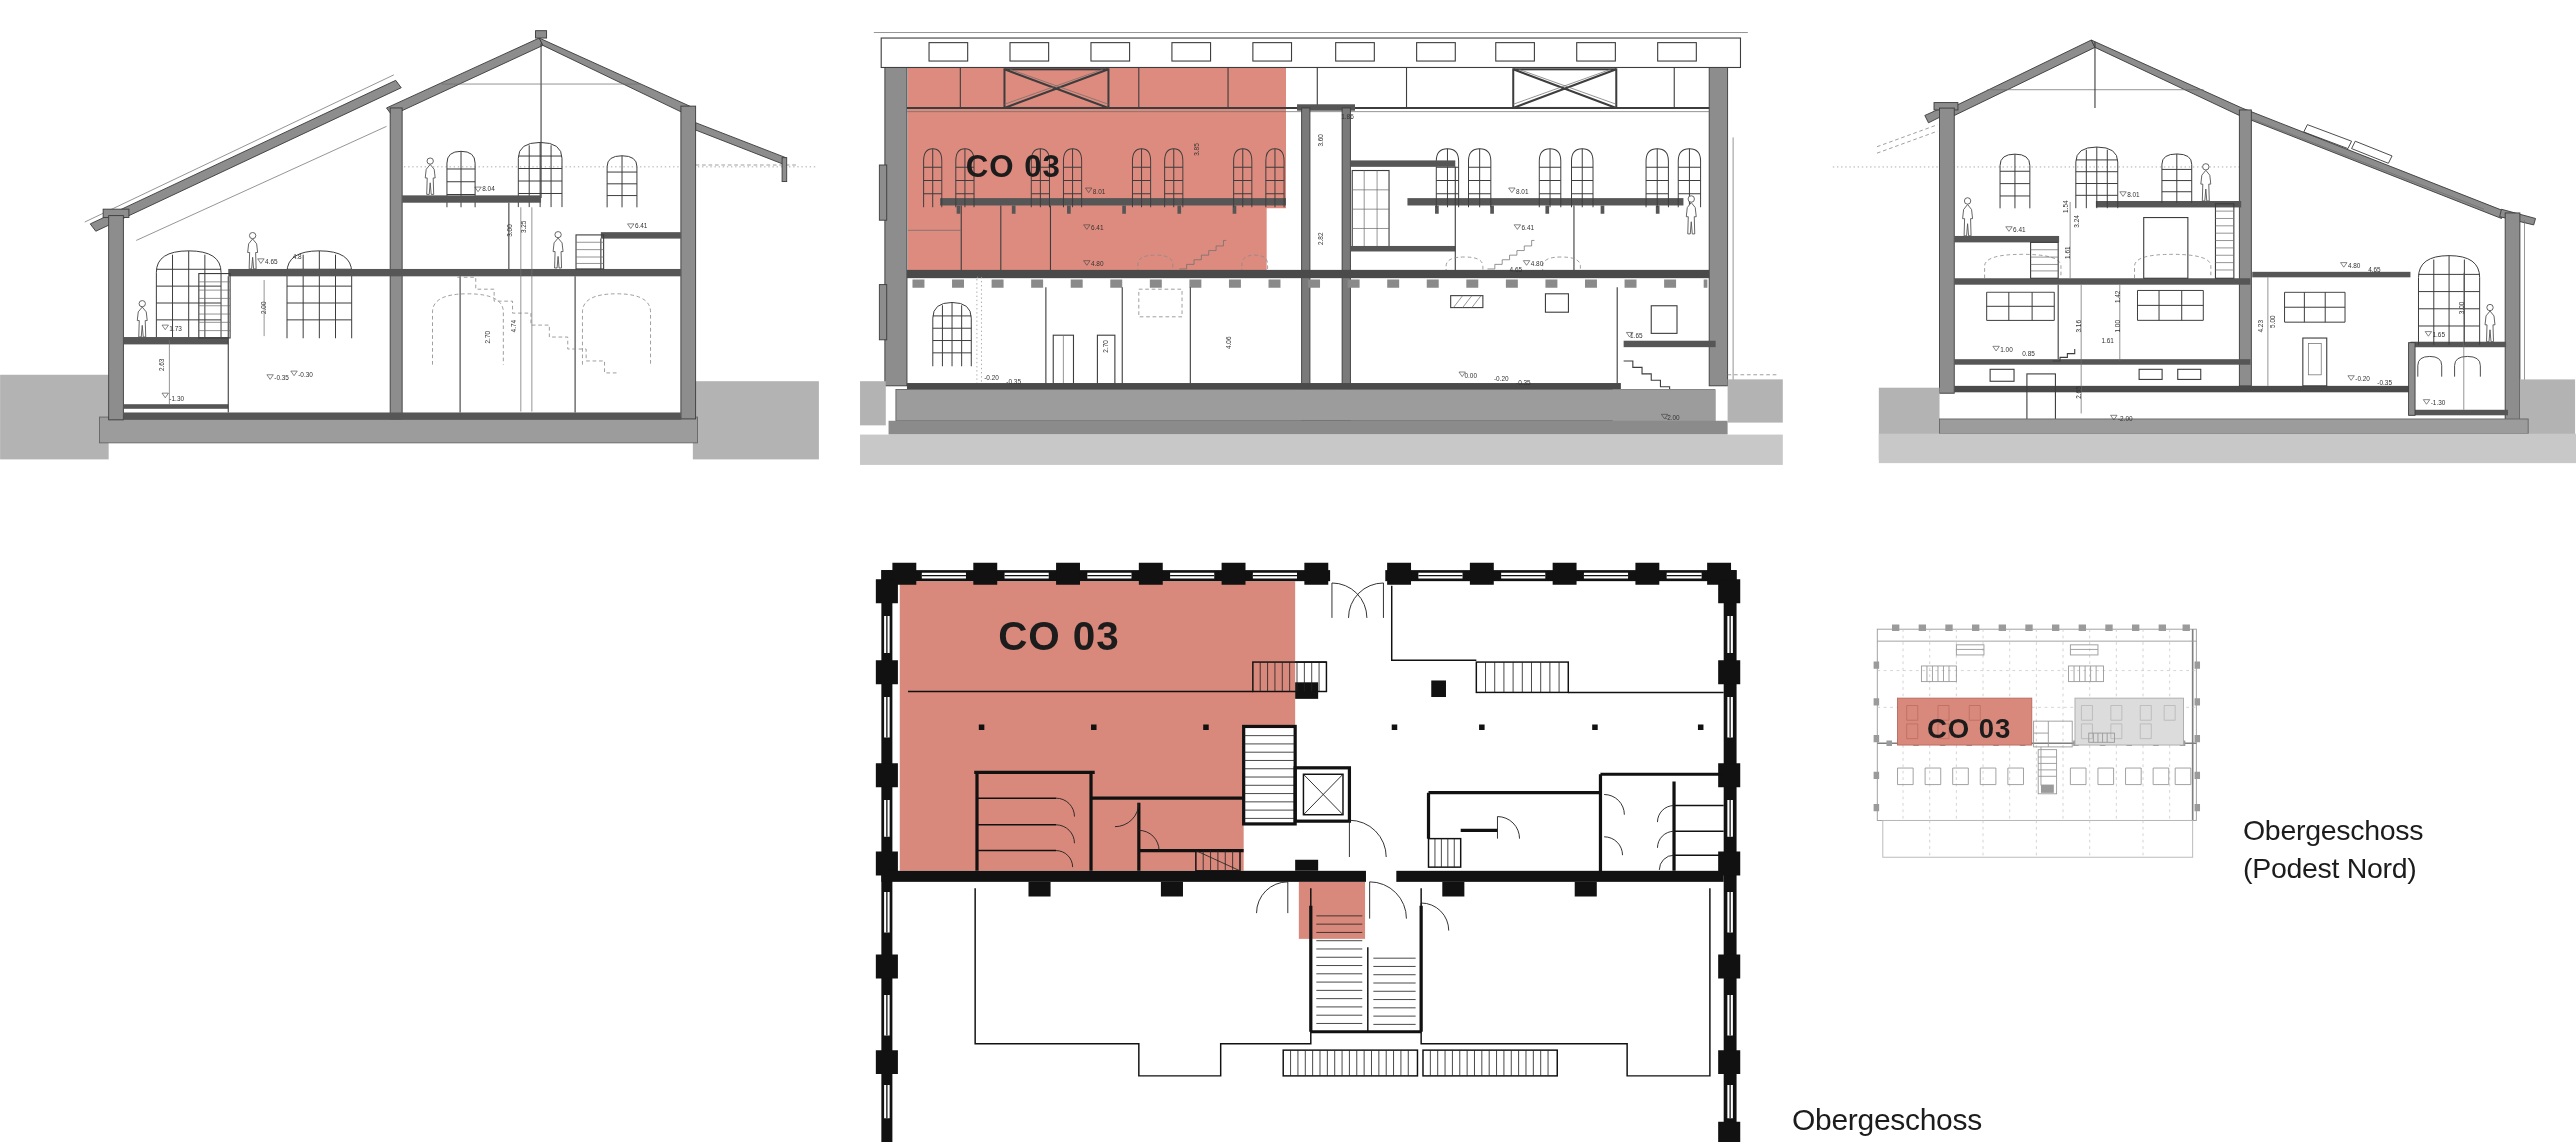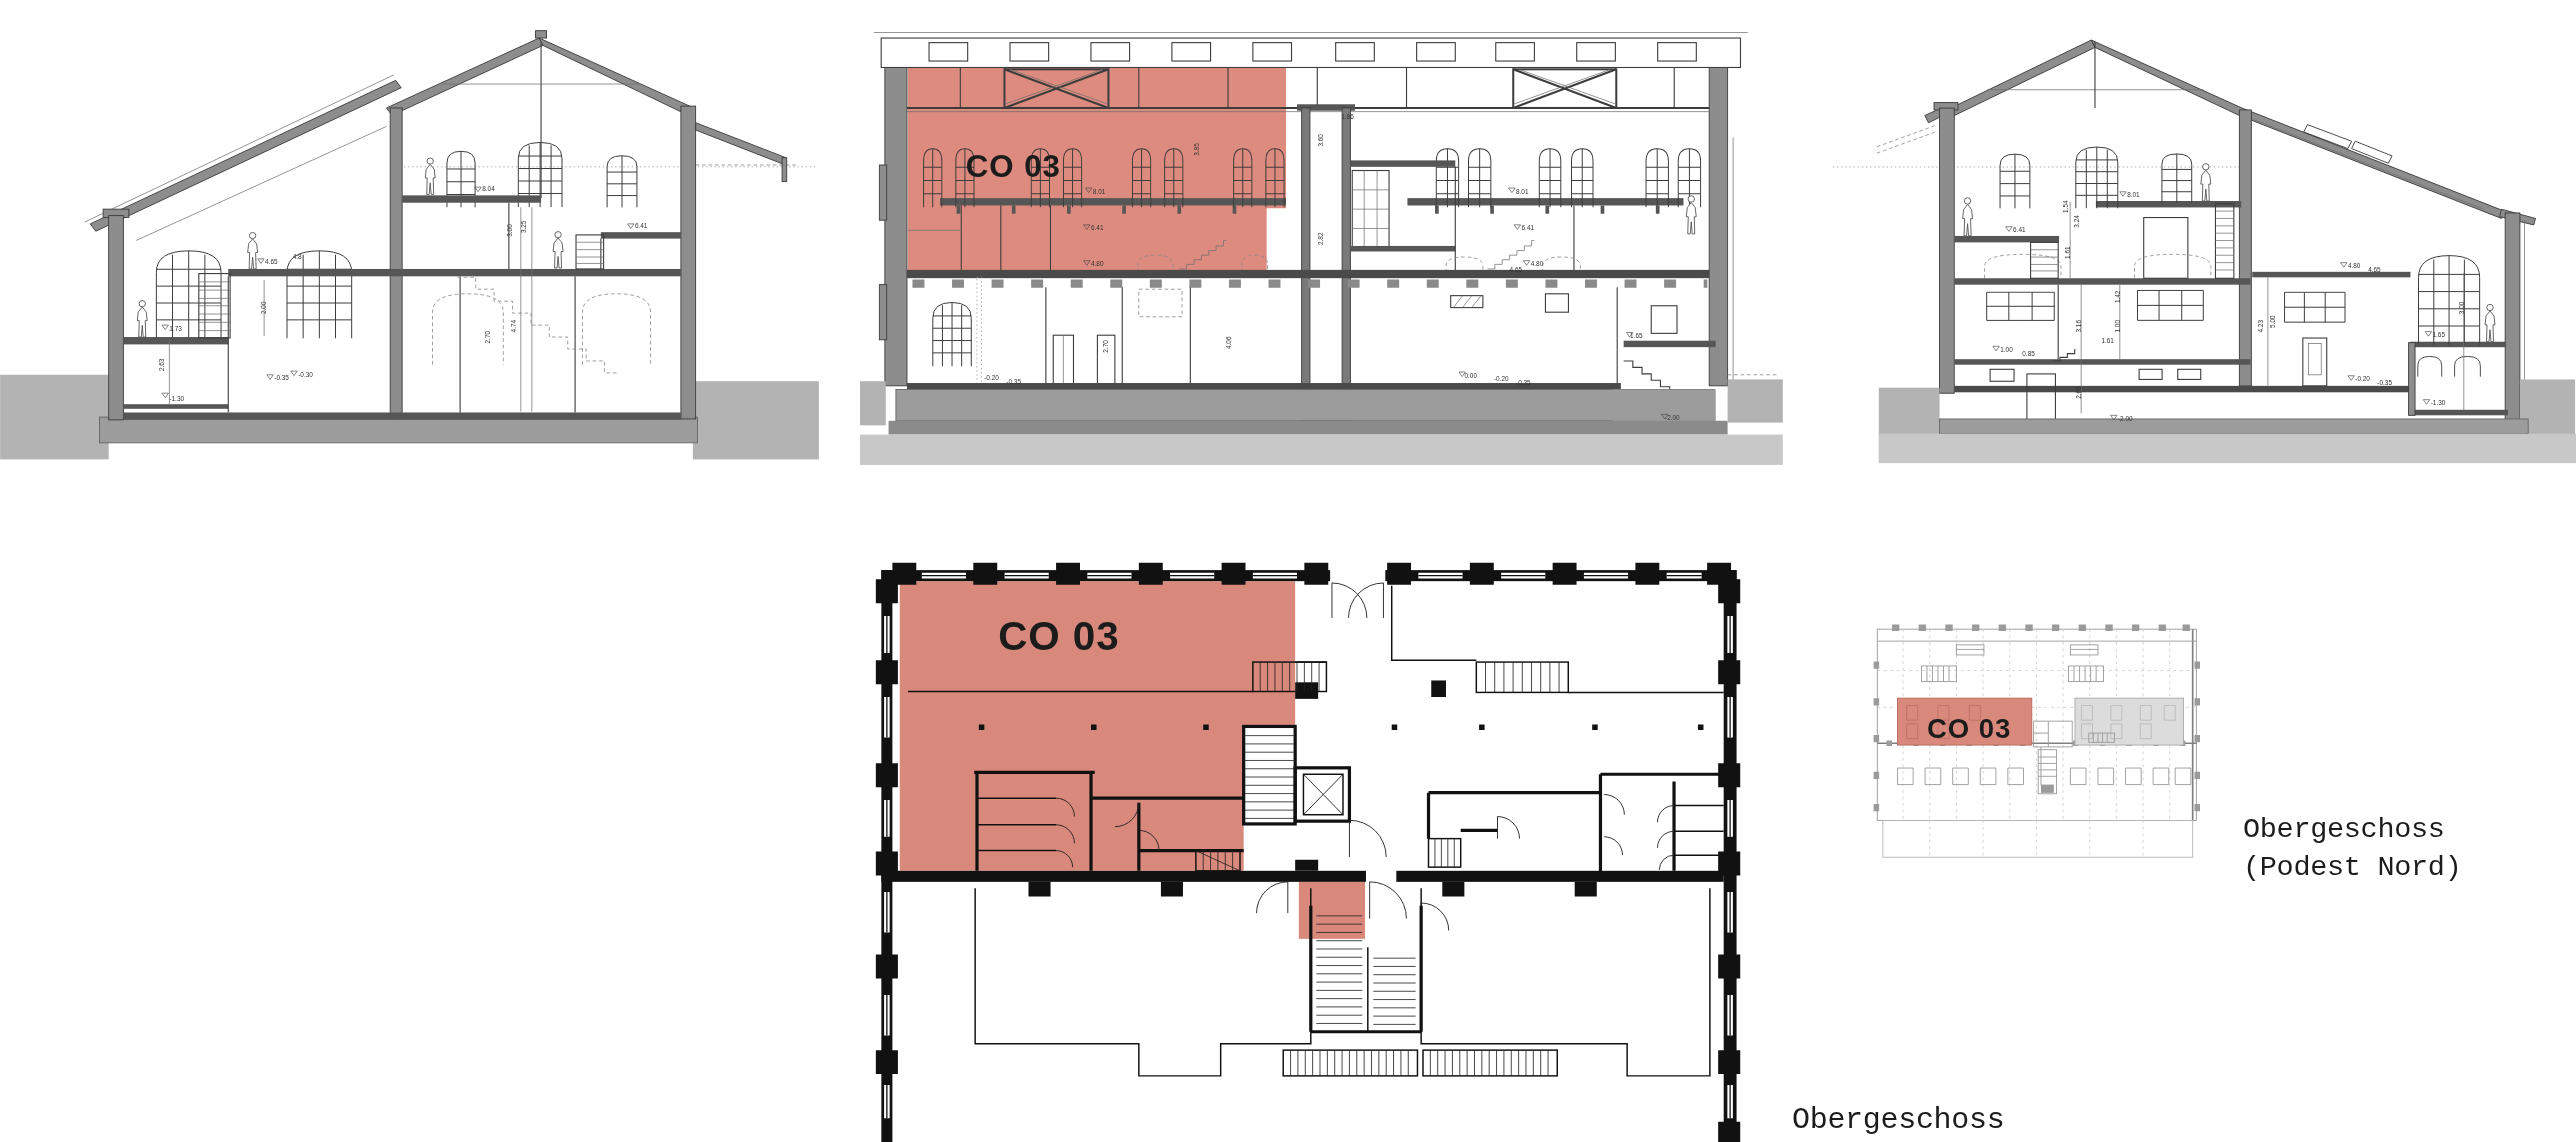--- a/index.html
+++ b/index.html
@@ -23,21 +23,21 @@
   .blk3 {stroke:#111;fill:none;stroke-width:3.5;}
   .bfill{fill:#111;stroke:none;}
   .arc  {stroke:#222;fill:none;stroke-width:1;}
   .comb {stroke:#222;fill:none;stroke-width:.9;}
   
   .sp   {stroke:#9b9b9b;fill:none;stroke-width:1;}
   .sp2  {stroke:#7f7f7f;fill:none;stroke-width:1.8;}
   .spd  {stroke:#c4c4c4;fill:none;stroke-width:.8;stroke-dasharray:3 4;}
   .spf  {fill:#9b9b9b;stroke:none;}
   .unit-label{font-weight:bold;fill:#1c1c1c;letter-spacing:1px;}
-  .caption{position:absolute;color:#1c1c1c;white-space:nowrap;font-family:Liberation Mono, monospace;}
+  .caption{position:absolute;color:#1c1c1c;white-space:nowrap;}
 </style>
 </head>
 <body>
 
 <div class="sheet">
 
 <svg width="0" height="0" style="position:absolute">
   <defs>
     <symbol id="win-a" viewBox="0 0 20 60" preserveAspectRatio="none">
       <path class="wln" vector-effect="non-scaling-stroke" d="M1,59 V14 Q1,2 10,2 Q19,2 19,14 V59"></path>

